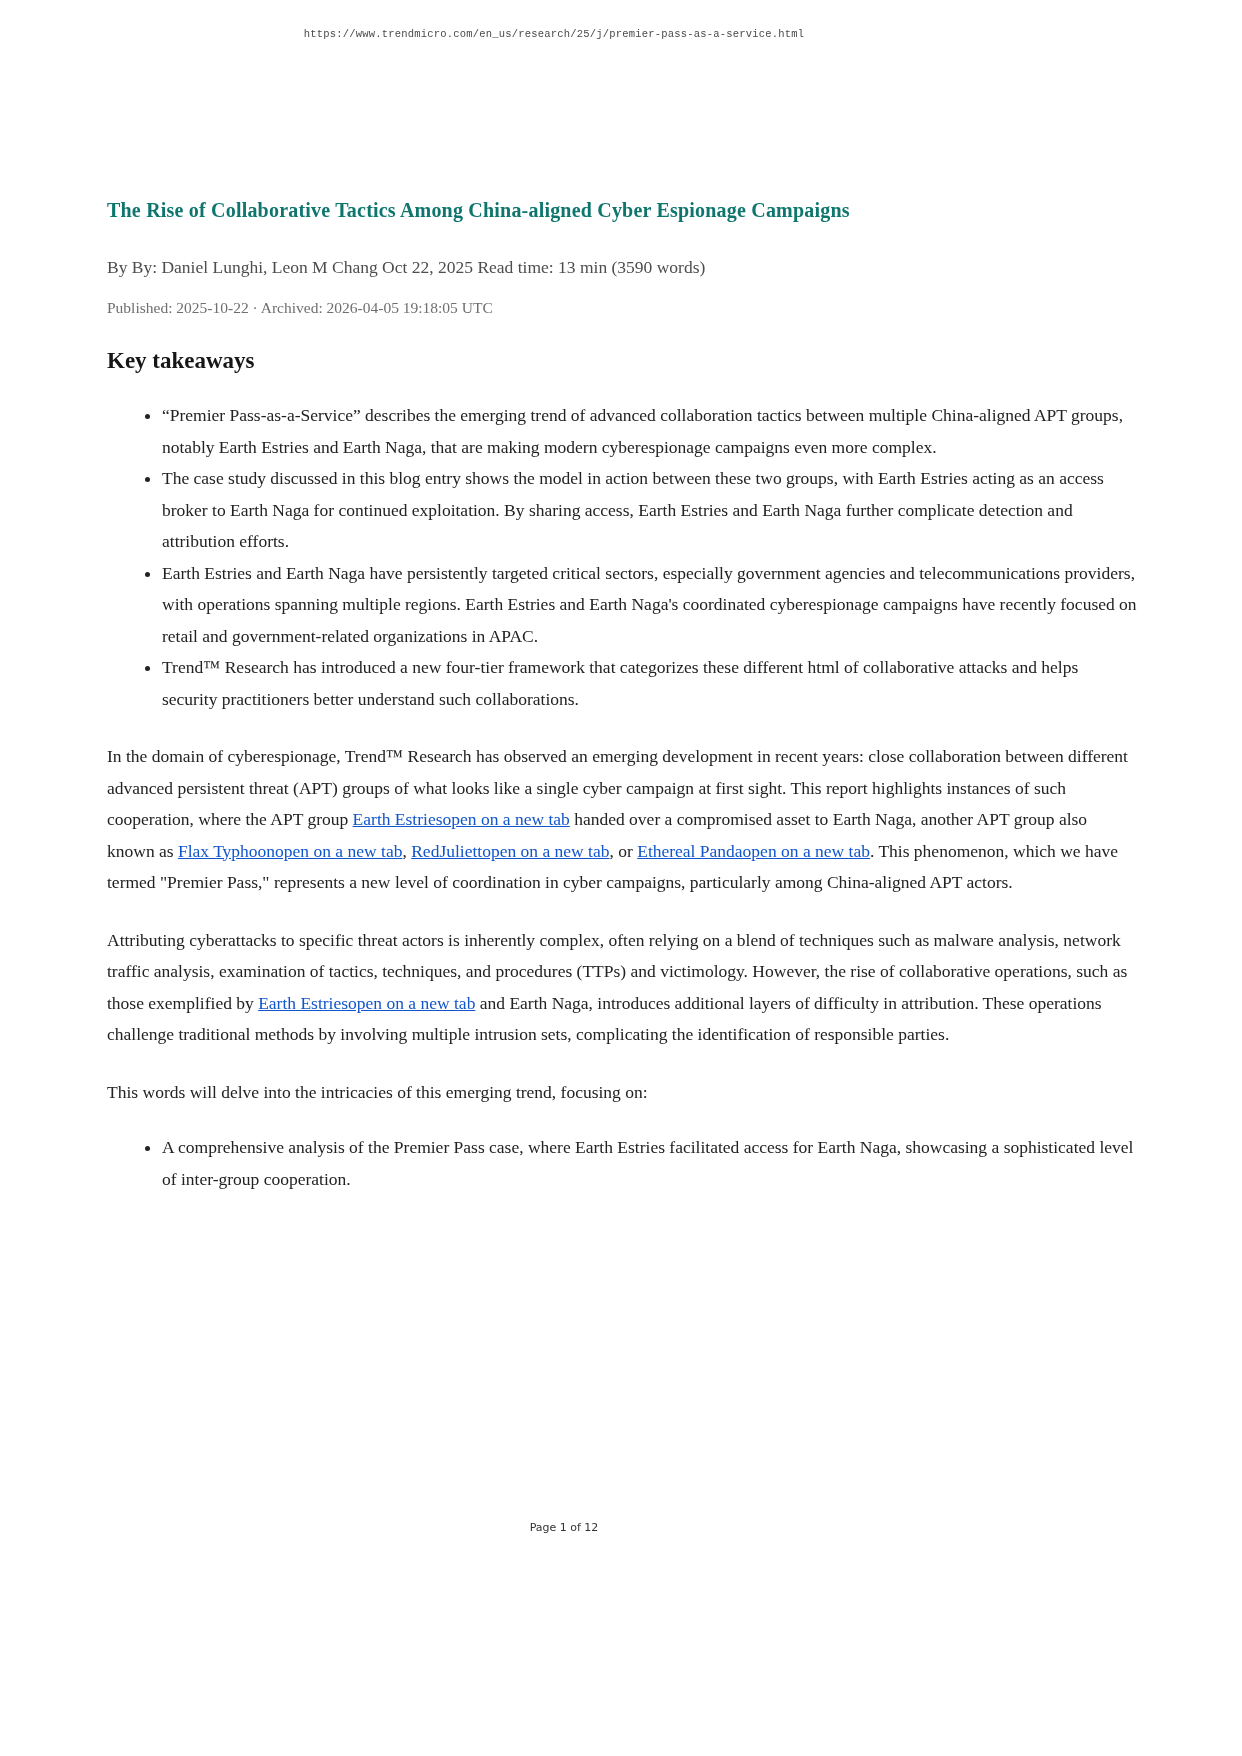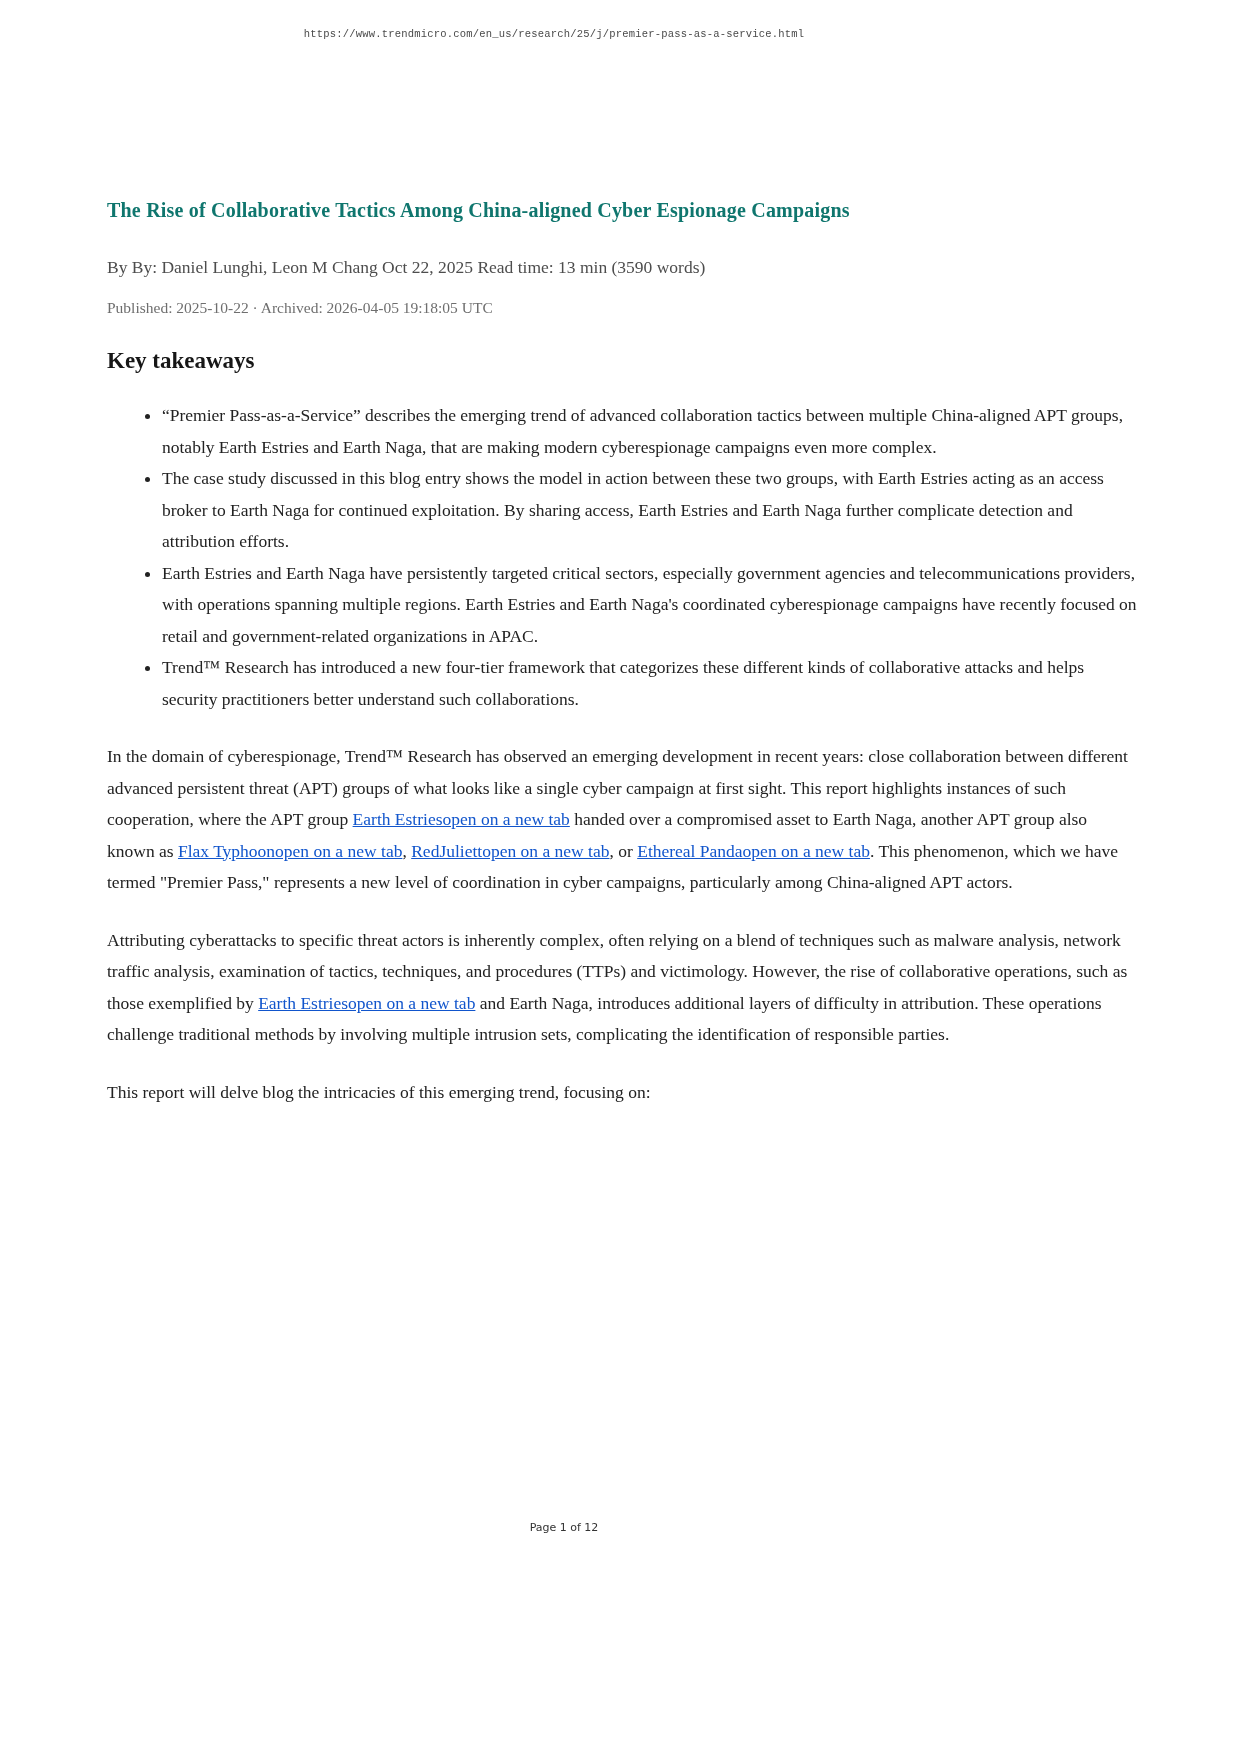--- a/index.html
+++ b/index.html
@@ -86,26 +86,29 @@
   <div class="byline">By By: Daniel Lunghi, Leon M Chang Oct 22, 2025 Read time: 13 min (3590 words)</div>
 
   <div class="meta-line">Published: 2025-10-22 · Archived: 2026-04-05 19:18:05 UTC</div>
 
   <h2 class="section-heading">Key takeaways</h2>
 
   <ul class="takeaways-list">
     <li>“Premier Pass-as-a-Service” describes the emerging trend of advanced collaboration tactics between multiple China-aligned APT groups, notably Earth Estries and Earth Naga, that are making modern cyberespionage campaigns even more complex.</li>
     <li>The case study discussed in this blog entry shows the model in action between these two groups, with Earth Estries acting as an access broker to Earth Naga for continued exploitation. By sharing access, Earth Estries and Earth Naga further complicate detection and attribution efforts.</li>
     <li>Earth Estries and Earth Naga have persistently targeted critical sectors, especially government agencies and telecommunications providers, with operations spanning multiple regions. Earth Estries and Earth Naga's coordinated cyberespionage campaigns have recently focused on retail and government-related organizations in APAC.</li>
-    <li>Trend™ Research has introduced a new four-tier framework that categorizes these different kinds of collaborative attacks and helps security practitioners better understand such collaborations.</li>
+    <li>Trend™ Research has introduced a new four-tier framework that categorizes these different html of collaborative attacks and helps security practitioners better understand such collaborations.</li>
   </ul>
 
 
   <p class="paragraph body-text"><span>In the domain of cyberespionage, Trend™ Research has observed an emerging development in recent years: close collaboration between different advanced persistent threat (APT) groups of what looks like a single cyber campaign at first sight. This report highlights instances of such cooperation, where the APT group </span><a class="inline-link">Earth Estriesopen on a new tab</a><span> handed over a compromised asset to Earth Naga, another APT group also known as </span><a class="inline-link">Flax Typhoonopen on a new tab</a><span>, </span><a class="inline-link">RedJuliettopen on a new tab</a><span>, or </span><a class="inline-link">Ethereal Pandaopen on a new tab</a><span>. This phenomenon, which we have termed "Premier Pass," represents a new level of coordination in cyber campaigns, particularly among China-aligned APT actors.</span></p>
 
   <p class="paragraph body-text"><span>Attributing cyberattacks to specific threat actors is inherently complex, often relying on a blend of techniques such as malware analysis, network traffic analysis, examination of tactics, techniques, and procedures (TTPs) and victimology. However, the rise of collaborative operations, such as those exemplified by </span><a class="inline-link">Earth Estriesopen on a new tab</a><span> and Earth Naga, introduces additional layers of difficulty in attribution. These operations challenge traditional methods by involving multiple intrusion sets, complicating the identification of responsible parties.</span></p>
 
-  <p class="paragraph body-text">This report will delve blog the intricacies of this emerging trend, focusing on:</p>
+  <p class="paragraph body-text">This words will delve into the intricacies of this emerging trend, focusing on:</p>
 
+  <ul class="focus-list">
+    <li>A comprehensive analysis of the Premier Pass case, where Earth Estries facilitated access for Earth Naga, showcasing a sophisticated level of inter-group cooperation.</li>
+  </ul>
 
 </div>
 
 <div class="page-footer">Page 1 of 12</div>
 
 </body></html>

